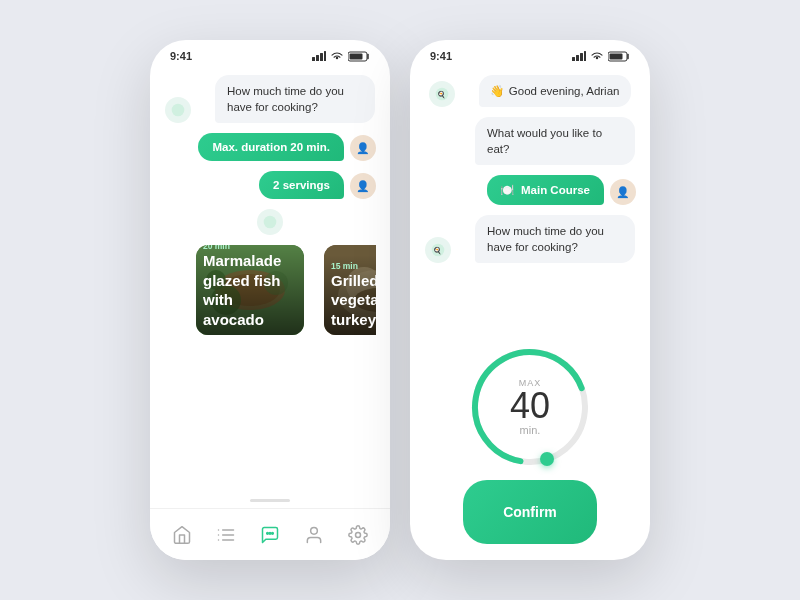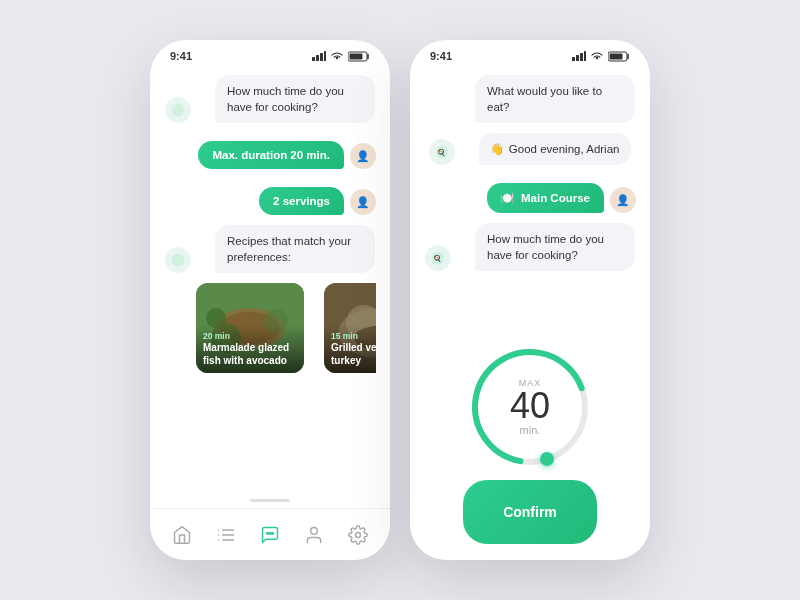--- a/index.html
+++ b/index.html
@@ -103,21 +103,20 @@
       line-height: 1.4;
     }
     .user-bubble {
       background: linear-gradient(135deg, #2ecc8f, #20b97a);
       border-radius: 14px 14px 4px 14px;
       padding: 8px 14px;
       font-size: 11.5px;
       color: #fff;
       font-weight: 600;
       white-space: nowrap;
-      margin-top: 8px;
     }
     .recipe-cards {
       display: flex;
       gap: 20px;
       padding-left: 0;
       overflow: hidden;
     }
     .recipe-card {
       width: 108px;
       height: 90px;
@@ -139,21 +138,21 @@
       right: 0;
       padding: 6px 7px;
       background: linear-gradient(transparent, rgba(0,0,0,0.65));
     }
     .recipe-time {
       font-size: 8.5px;
       color: #a8f0c8;
       font-weight: 600;
     }
     .recipe-name {
-      font-size: 10px;
+      font-size: 15px;
       color: #fff;
       font-weight: 600;
       line-height: 1.3;
     }
     .bottom-nav {
       height: 52px;
       background: #fff;
       border-top: 1px solid #f0f0f0;
       display: flex;
       align-items: center;
@@ -305,23 +304,20 @@
           <span style="font-size:11px;">👤</span>
         </div>
       </div>
 
       <div class="message-row bot">
         <div class="bot-avatar">
           <svg viewBox="0 0 20 20" fill="none">
             <circle cx="10" cy="10" r="9" fill="#d0f0e0"></circle>
             <text x="10" y="14" text-anchor="middle" font-size="10">🍳</text>
           </svg>
-        </div>
-        <div class="bot-bubble">
-          <span>Recipes that match your preferences:</span>
         </div>
       </div>
 
       <div style="padding-left: 32px;">
         <div class="recipe-cards">
           <div class="recipe-card">
             <div class="recipe-card-bg card-fish">
               
               <svg width="108" height="90" viewBox="0 0 108 90" xmlns="http://www.w3.org/2000/svg">
                 <rect width="108" height="90" fill="#5a8a4a"></rect>
@@ -417,55 +413,55 @@
           <rect x="0" y="1" width="19" height="9" rx="2" stroke="#333" stroke-width="1" fill="none"></rect>
           <rect x="1.5" y="2.5" width="13" height="6" rx="1" fill="#333"></rect>
           <path d="M20 3.5v4" stroke="#333" stroke-width="1.5" stroke-linecap="round"></path>
         </svg>
       </div>
     </div>
 
     <div class="chat-area">
 
       <div class="message-row bot">
+        <div class="bot-avatar">
+          <svg viewBox="0 0 20 20">
+            <circle cx="10" cy="10" r="9" fill="#d0f0e0"></circle>
+            <text x="10" y="14" text-anchor="middle" font-size="10">🍳</text>
+          </svg>
+        </div>
+        <div class="bot-bubble">
+          <span style="margin-right:4px;">👋</span><span>Good evening, Adrian</span>
+        </div>
+      </div>
+
+      <div class="message-row bot">
         <div style="width:26px; flex-shrink:0;"></div>
         <div class="bot-bubble">
           <span>What would you like to eat?</span>
+        </div>
+      </div>
+
+      <div class="message-row user">
+        <div class="user-bubble">
+          <span style="margin-right:6px;">🍽️</span><span>Main Course</span>
+        </div>
+        <div class="user-avatar">
+          <span style="font-size:11px;">👤</span>
         </div>
       </div>
 
       <div class="message-row bot">
         <div class="bot-avatar">
           <svg viewBox="0 0 20 20">
             <circle cx="10" cy="10" r="9" fill="#d0f0e0"></circle>
             <text x="10" y="14" text-anchor="middle" font-size="10">🍳</text>
           </svg>
         </div>
         <div class="bot-bubble">
-          <span style="margin-right:4px;">👋</span><span>Good evening, Adrian</span>
-        </div>
-      </div>
-
-      <div class="message-row user">
-        <div class="user-bubble">
-          <span style="margin-right:6px;">🍽️</span><span>Main Course</span>
-        </div>
-        <div class="user-avatar">
-          <span style="font-size:11px;">👤</span>
-        </div>
-      </div>
-
-      <div class="message-row bot">
-        <div class="bot-avatar">
-          <svg viewBox="0 0 20 20">
-            <circle cx="10" cy="10" r="9" fill="#d0f0e0"></circle>
-            <text x="10" y="14" text-anchor="middle" font-size="10">🍳</text>
-          </svg>
-        </div>
-        <div class="bot-bubble">
           <span>How much time do you have for cooking?</span>
         </div>
       </div>
     </div>
 
     <div class="timer-container">
       <div class="timer-circle">
         <svg viewBox="0 0 130 130">
 
           <circle cx="65" cy="65" r="55" fill="none" stroke="#e8e8e8" stroke-width="6"></circle>

